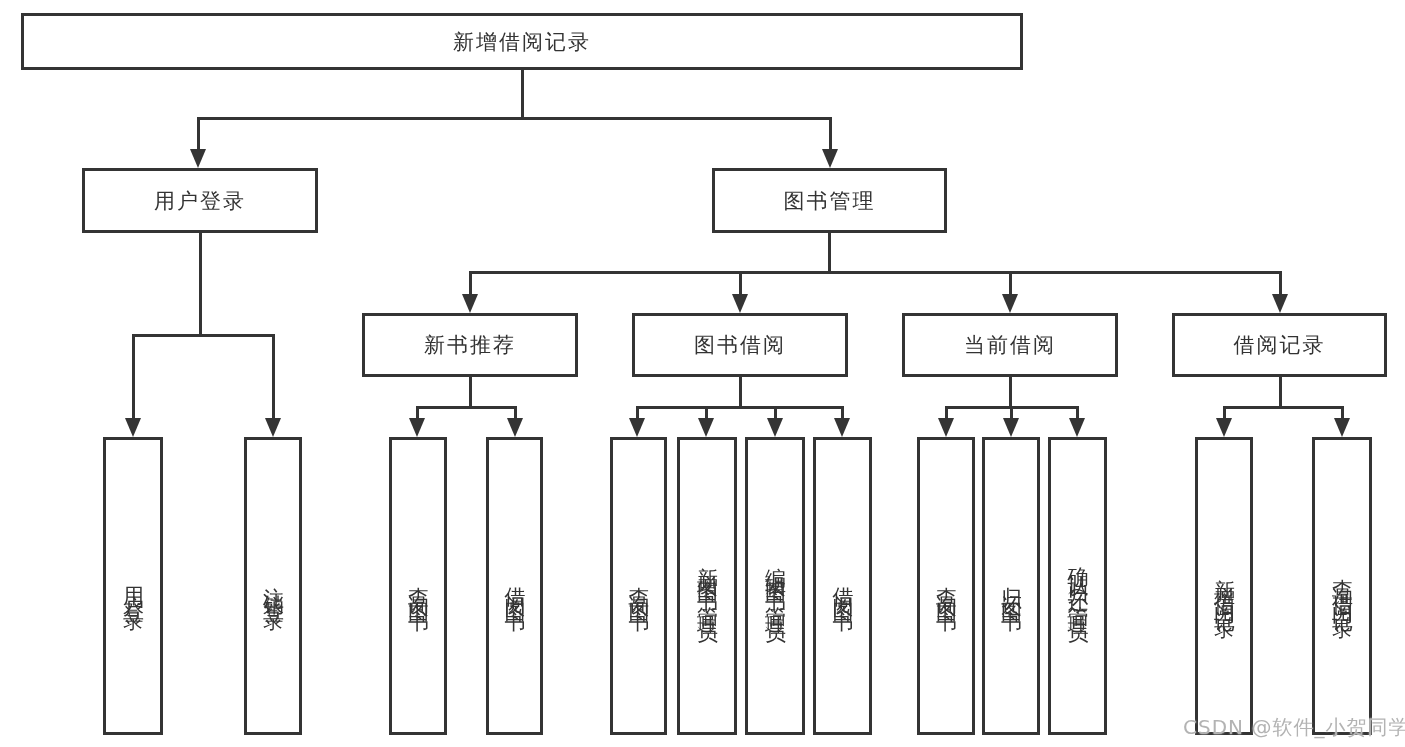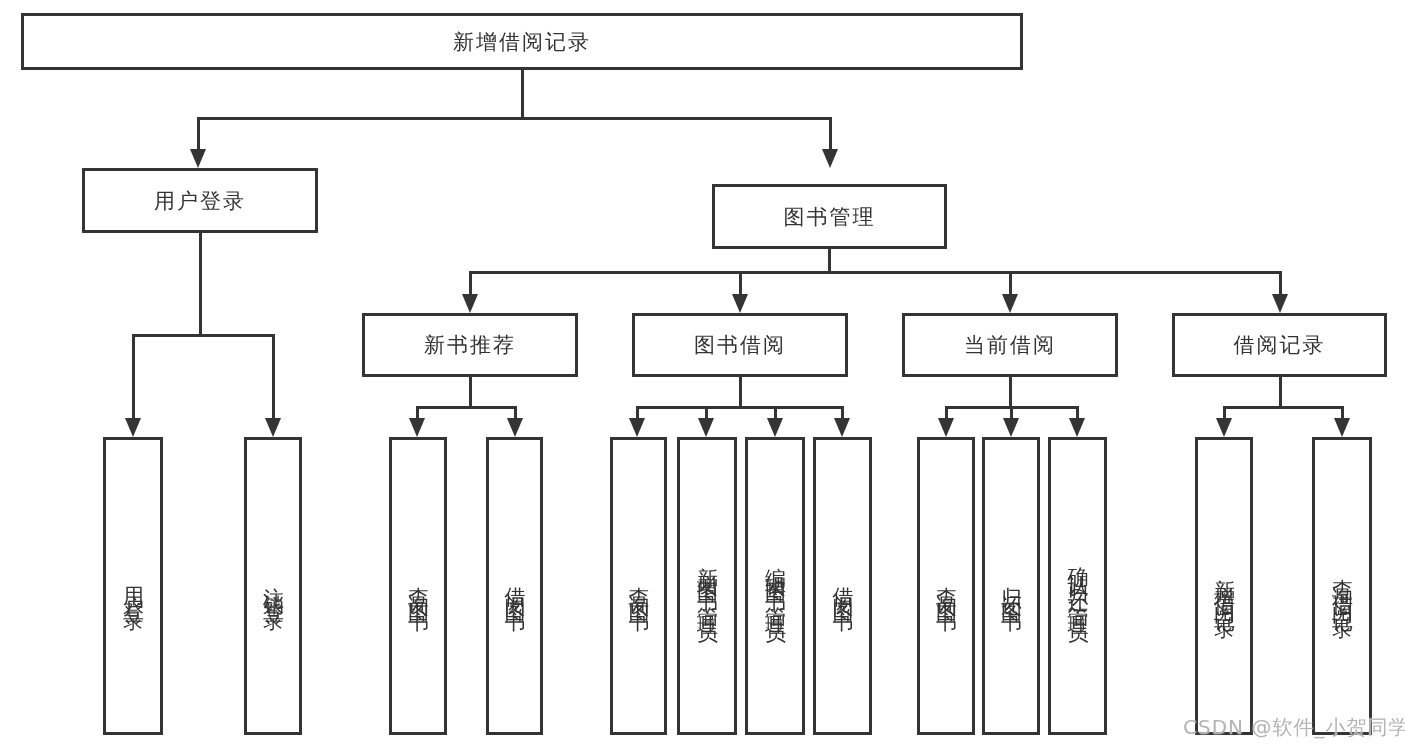--- a/index.html
+++ b/index.html
@@ -117,21 +117,21 @@
   <div class="arr" style="left:1216px;top:418px;"></div>
   <div class="arr" style="left:1334px;top:418px;"></div>
 
   <div class="node" style="left:21px;top:13px;width:1002px;height:57px;">
     <span>新增借阅记录</span>
   </div>
 
   <div class="node" style="left:82px;top:168px;width:236px;height:65px;">
     <span>用户登录</span>
   </div>
-  <div class="node" style="left:712px;top:168px;width:235px;height:65px;margin-top:16px;">
+  <div class="node" style="left:712px;top:168px;width:235px;height:65px;">
     <span>图书管理</span>
   </div>
 
   <div class="node" style="left:632px;top:313px;width:216px;height:64px;">
     <span>图书借阅</span>
   </div>
   <div class="node" style="left:362px;top:313px;width:216px;height:64px;">
     <span>新书推荐</span>
   </div>
   <div class="node" style="left:902px;top:313px;width:216px;height:64px;">

